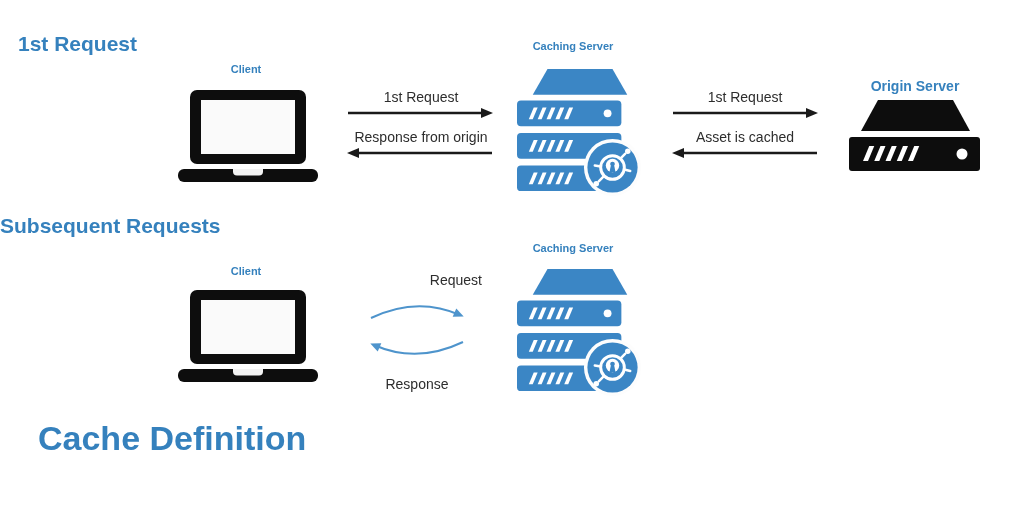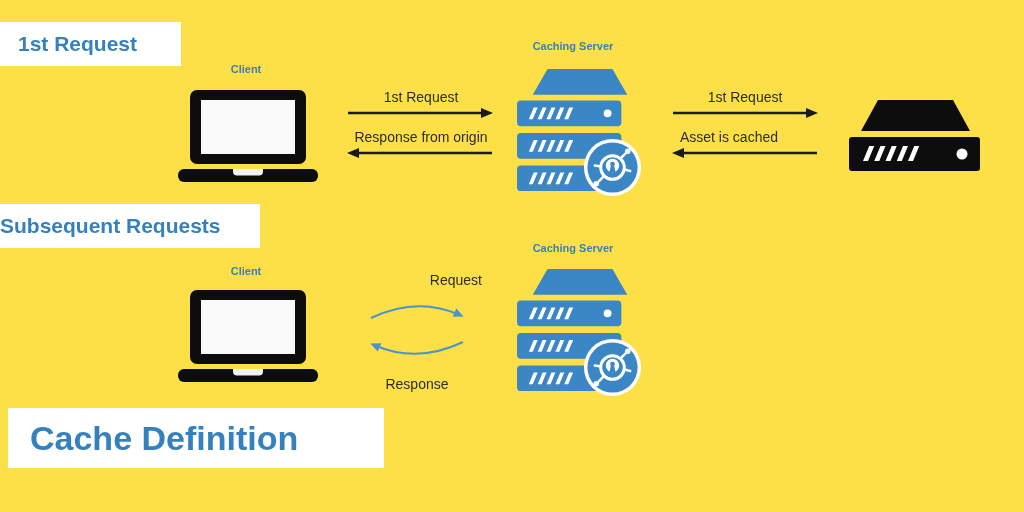--- a/index.html
+++ b/index.html
@@ -1,24 +1,24 @@
 <!DOCTYPE html>
 <html><head>
 <meta charset="utf-8">
 <style>
   html,body{margin:0;padding:0;background:#e6e6e6;}
   .stage{
-    position:relative;width:1024px;height:512px;background:#fde047;
+    position:relative;width:1024px;height:512px;background:#ffffff;
     font-family:"Liberation Sans",sans-serif;overflow:hidden;
   }
   .panel{position:absolute;background:#ffffff;display:flex;align-items:center;}
   .panel-title{color:#3581bd;font-weight:bold;white-space:nowrap;}
   #panel-first{left:0;top:22px;width:163px;height:44px;padding-left:18px;font-size:21px;}
   #panel-subsequent{left:0;top:204px;width:260px;height:44px;padding-left:0;font-size:21px;}
-  #panel-footer{left:8px;top:408px;width:354px;height:60px;padding-left:22px;font-size:34px;}
+  #panel-footer{left:16px;top:408px;width:354px;height:60px;padding-left:22px;font-size:34px;}
   .node-label{
     position:absolute;font-size:11px;font-weight:bold;color:#3581bd;
     text-align:center;white-space:nowrap;
   }
   .arrow-label{
     position:absolute;font-size:14px;color:#2d2d2d;text-align:center;white-space:nowrap;
   }
   .abs{position:absolute;}
   .flip{transform:scaleX(-1);}
   svg{display:block;}
@@ -106,25 +106,26 @@
   <div class="node-label" style="left:505px;top:40px;width:136px;">Caching Server</div>
   <svg class="abs" style="left:517px;top:69px" width="128" height="132" viewBox="0 0 130 134">
       <use href="#sym-caching-server"></use>
     </svg>
 
   <div class="arrow-label" style="left:662px;top:89px;width:166px;">1st Request</div>
   <svg class="abs" style="left:672px;top:107px" width="146" height="12">
       <use href="#sym-arrow"></use>
     </svg>
 
-  <div class="arrow-label" style="left:646px;top:129px;width:166px;">Asset is cached</div>
+  <div class="arrow-label" style="left:662px;top:129px;width:166px;">Asset is cached</div>
   <svg class="abs flip" style="left:672px;top:147px" width="146" height="12">
       <use href="#sym-arrow"></use>
     </svg>
 
+  <div class="node-label" style="left:847px;top:78px;width:136px;font-size:14px;">Origin Server</div>
   <svg class="abs" style="left:849px;top:100px" width="132" height="78" viewBox="0 0 132 78">
       <use href="#sym-origin-server"></use>
     </svg>
 
   <div class="panel" id="panel-subsequent">
     <span class="panel-title">Subsequent Requests</span>
   </div>
 
   <div class="node-label" style="left:182px;top:265px;width:128px;">Client</div>
   <svg class="abs" style="left:178px;top:290px" width="140" height="92">

